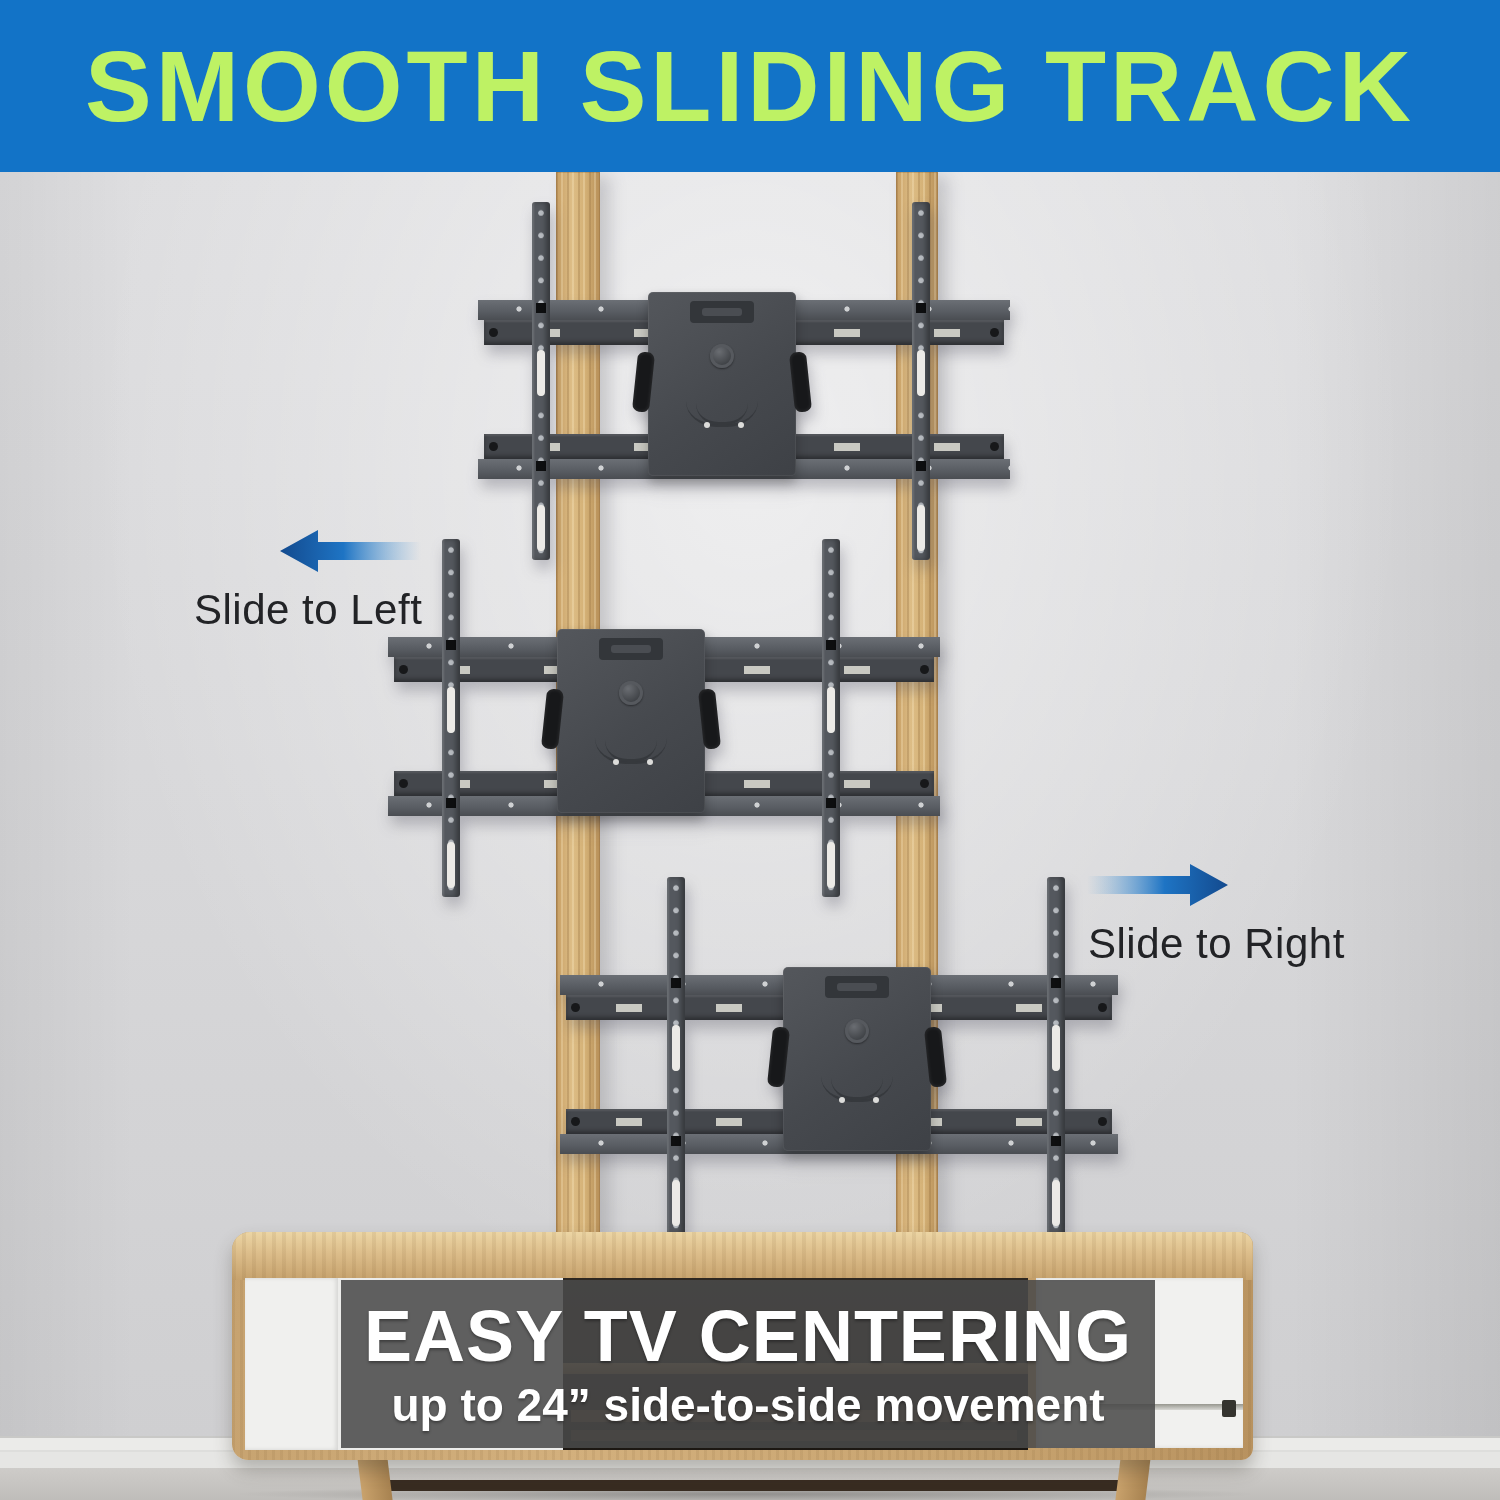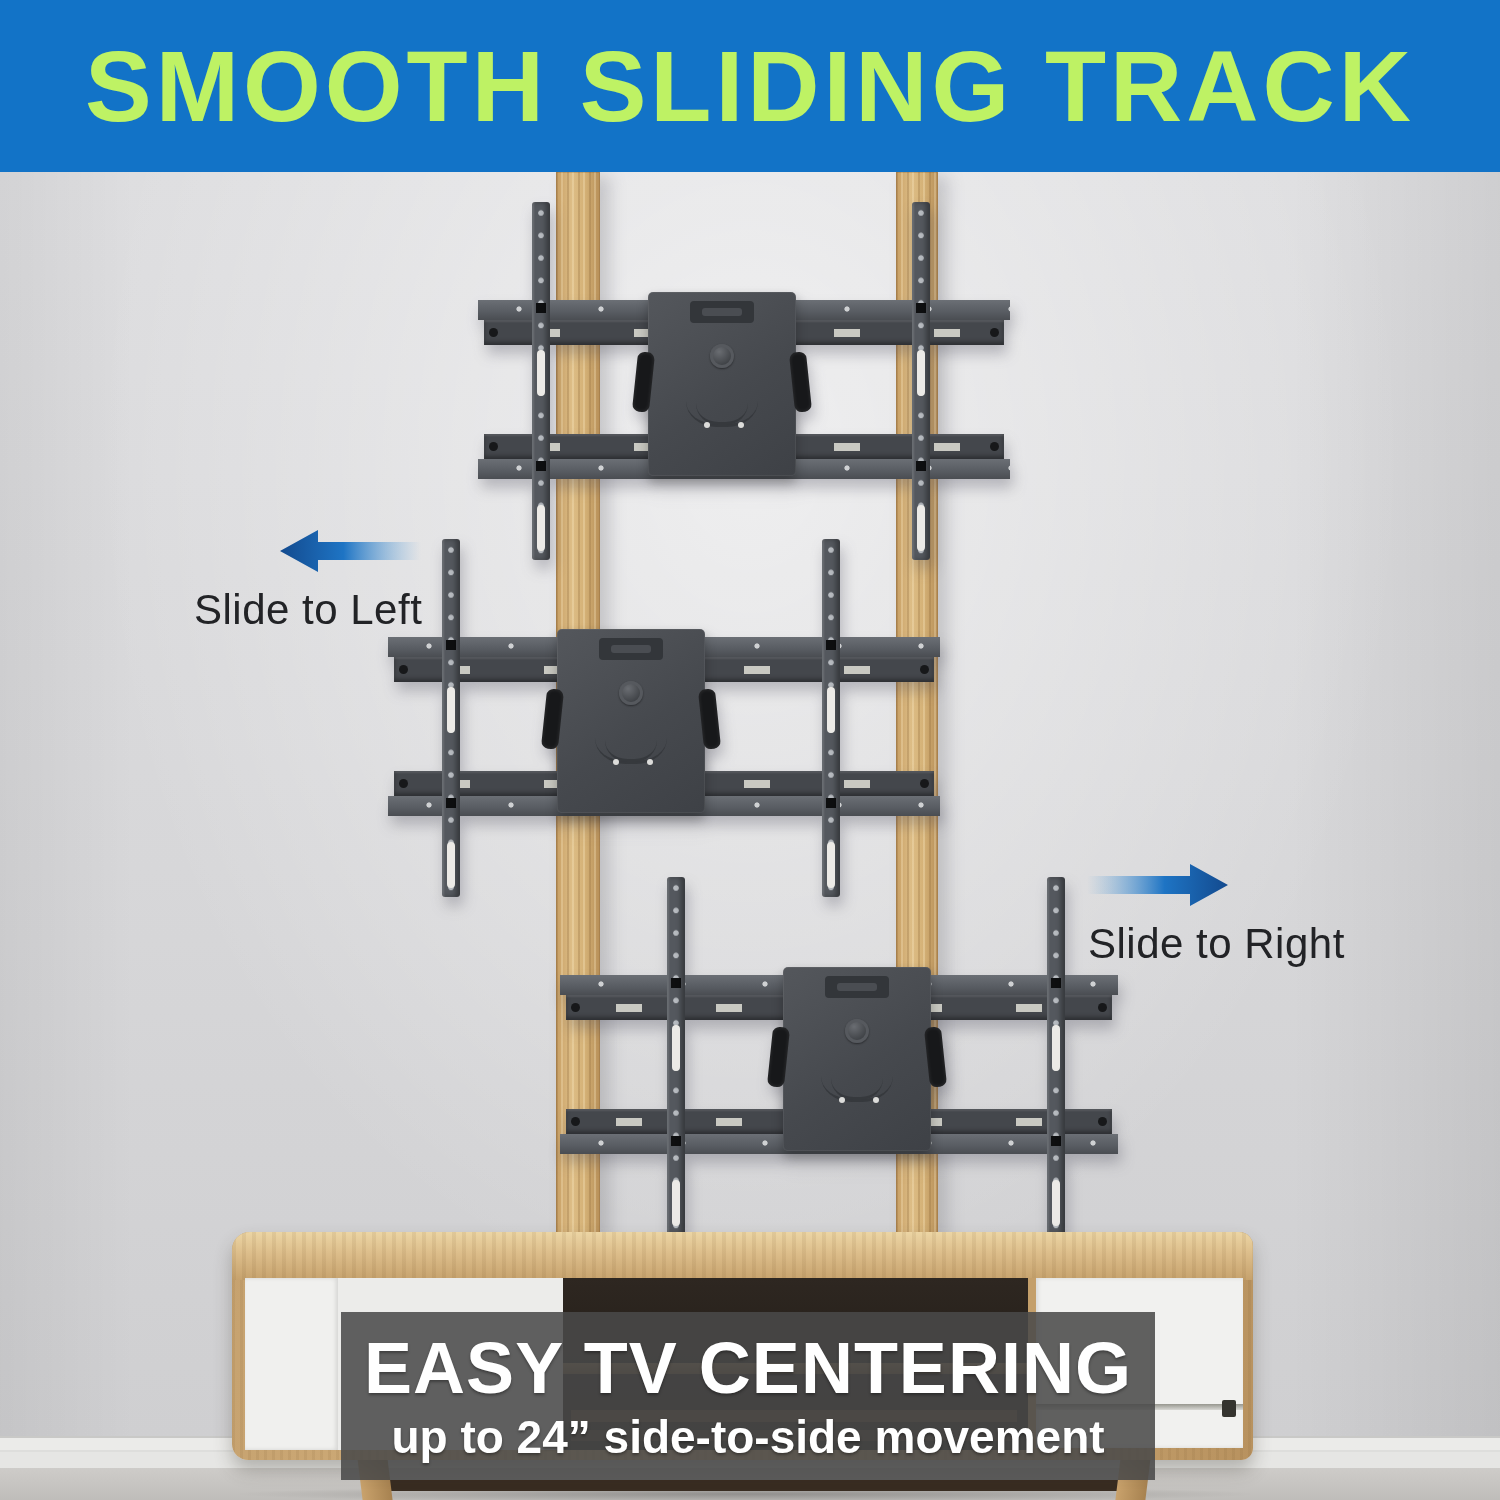--- a/index.html
+++ b/index.html
@@ -93,21 +93,21 @@
        background:linear-gradient(180deg,#90754f,#6c5436);}
   .cab-slat1{position:absolute;left:8px;top:132px;width:95%;height:12px;background:#5d4931;opacity:.85;}
   .cab-slat2{position:absolute;left:8px;top:152px;width:95%;height:11px;background:#4a3a27;opacity:.85;}
   .cab-divider{position:absolute;left:796px;top:46px;width:8px;height:172px;background:#c49f6a;}
   .cab-drawers{position:absolute;left:804px;top:46px;width:207px;height:170px;background:#f1f1ef;
        box-shadow:inset 2px 0 4px rgba(0,0,0,.10);}
   .cab-gap{position:absolute;left:0;top:126px;width:100%;height:6px;
        background:linear-gradient(180deg,#97978f,#d8d8d4);}
   .cab-handle{position:absolute;left:186px;top:122px;width:14px;height:17px;background:#35342f;border-radius:2px;}
   .cab-overlay{position:absolute;left:341px;top:1280px;width:814px;height:168px;z-index:12;
-       background:rgba(73,73,73,.87);display:flex;flex-direction:column;align-items:center;justify-content:center;gap:10px;margin-top:32px;}
+       background:rgba(73,73,73,.87);display:flex;flex-direction:column;align-items:center;justify-content:center;gap:10px;}
   .cab-overlay .f-title{color:#fff;font-size:72px;font-weight:800;letter-spacing:1px;line-height:1;white-space:nowrap;
        text-shadow:0 2px 3px rgba(0,0,0,.35);}
   .cab-overlay .f-sub{color:#fff;font-size:46px;font-weight:700;line-height:1;white-space:nowrap;
        text-shadow:0 2px 3px rgba(0,0,0,.35);}
   .leg{position:absolute;top:1458px;width:30px;height:42px;z-index:9;
        background:linear-gradient(90deg,#c9a26c,#a78250);}
   .leg.l{left:360px;transform:skewX(7deg);} .leg.r{left:1118px;transform:skewX(-7deg);}
   .stretcher{position:absolute;left:378px;top:1480px;width:750px;height:11px;background:#382c21;z-index:8;}
   .floor-shadow{position:absolute;left:240px;top:1486px;width:1010px;height:16px;z-index:7;
        background:radial-gradient(ellipse, rgba(0,0,0,.25), rgba(0,0,0,0) 72%);}

